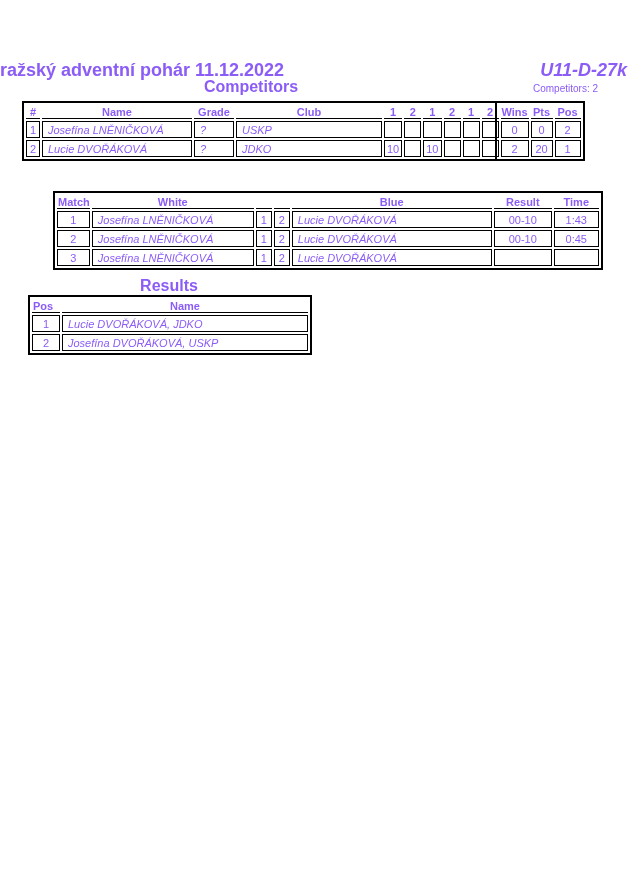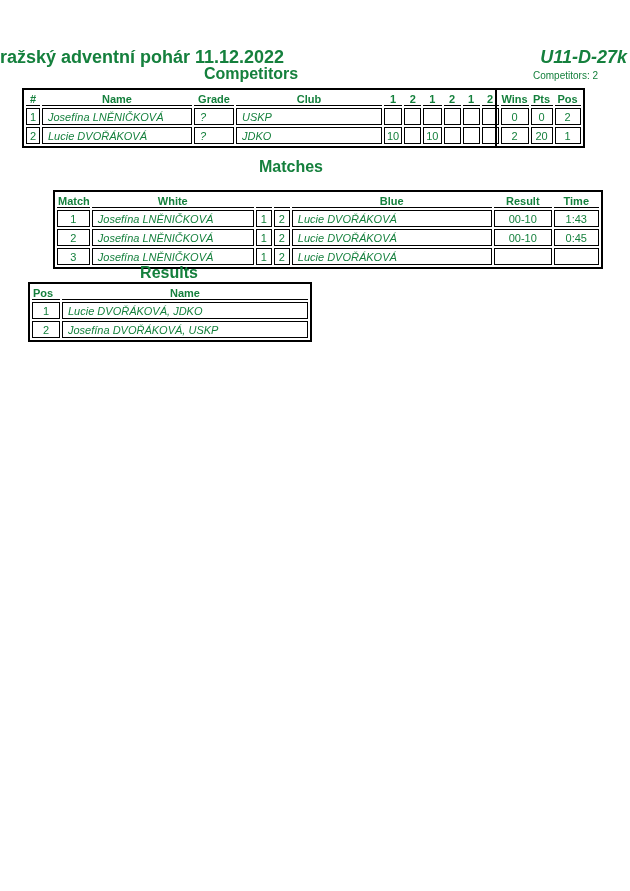--- a/index.html
+++ b/index.html
@@ -1,36 +1,36 @@
 <!DOCTYPE html>
 <html><head>
 <meta charset="utf-8">
 <style>
   html,body{margin:0;padding:0;background:#fff;}
   .page{position:relative;width:630px;height:673px;background:#ffffff;
-        font-family:"Liberation Sans",sans-serif;color:#15803d;overflow:hidden;}
+        font-family:"Liberation Sans",sans-serif;color:#8b5cf6;overflow:hidden;margin-top:13px;}
 
   .title{position:absolute;top:47px;left:0;width:100%;height:22px;
          font-size:18px;font-weight:bold;white-space:nowrap;}
   .title span{position:absolute;top:0;}
   .t-name{left:0;}
   .t-date{left:195px;}
   .t-venue{left:302px;}
   .t-cat{right:3px;font-style:italic;}
 
   .sec-h{position:absolute;width:200px;text-align:center;font-size:16px;font-weight:bold;}
   .comp-h{left:151px;top:65px;}
   .match-h{left:191px;top:158px;}
   .res-h{left:69px;top:264px;}
 
   .count{position:absolute;top:70px;right:32px;font-size:10px;}
 
   .twrap{position:absolute;}
   .comp-wrap{left:22px;top:88px;}
-  .match-wrap{left:22px;top:190px;padding-left:31px;}
+  .match-wrap{left:22px;top:178px;padding-left:31px;}
   .res-wrap{left:28px;top:282px;}
 
   table.tbl{border-collapse:separate;border-spacing:2px;border:2px solid #000;
             table-layout:fixed;background:#fff;}
   table.tbl th{border:0;border-bottom:1px solid #000;font-size:11px;font-weight:bold;
                height:13px;padding:0;text-align:center;white-space:nowrap;overflow:visible;}
   table.tbl td{border:1px solid #000;font-size:11px;height:15px;padding:0 2px;
                text-align:center;white-space:nowrap;overflow:hidden;}
   table.tbl td.al{text-align:left;padding-left:5px;font-style:italic;}
   table.tbl th.al{text-align:left;padding-left:1px;}
@@ -114,21 +114,20 @@
           <td></td>
           <td>2</td>
           <td>20</td>
           <td>1</td>
         </tr>
       </tbody>
     </table>
     <div class="vsep"></div>
   </div>
 
-  <div class="sec-h match-h">Matches</div>
 
   <div class="twrap match-wrap">
     <table class="tbl">
       <colgroup>
         <col style="width:26px">
           <col style="width:162px">
           <col style="width:16px">
           <col style="width:16px">
         <col style="width:200px">
           <col style="width:58px">

